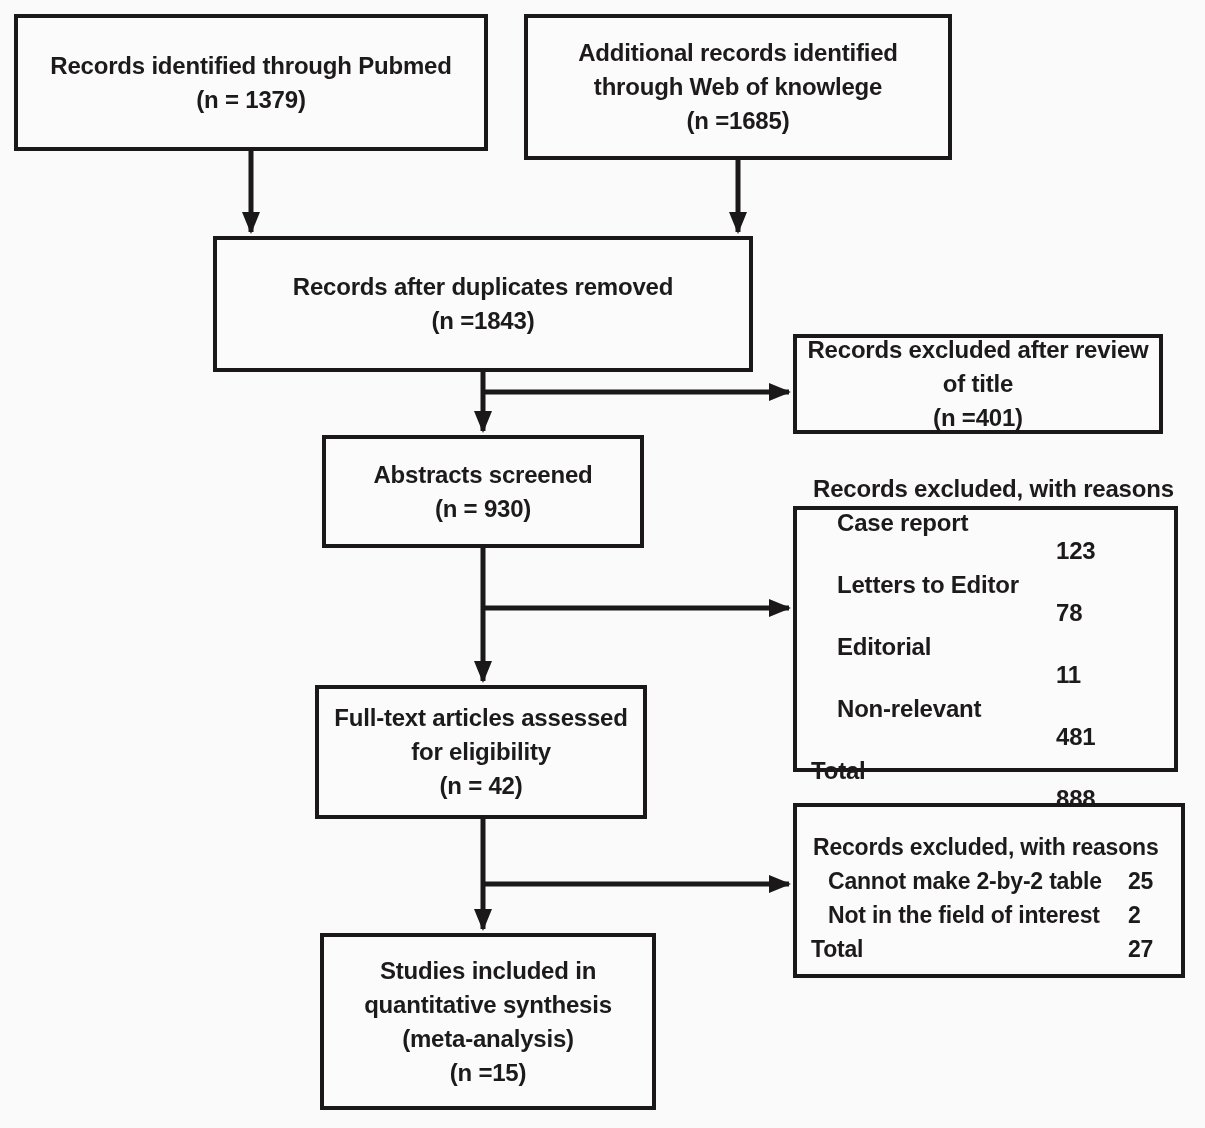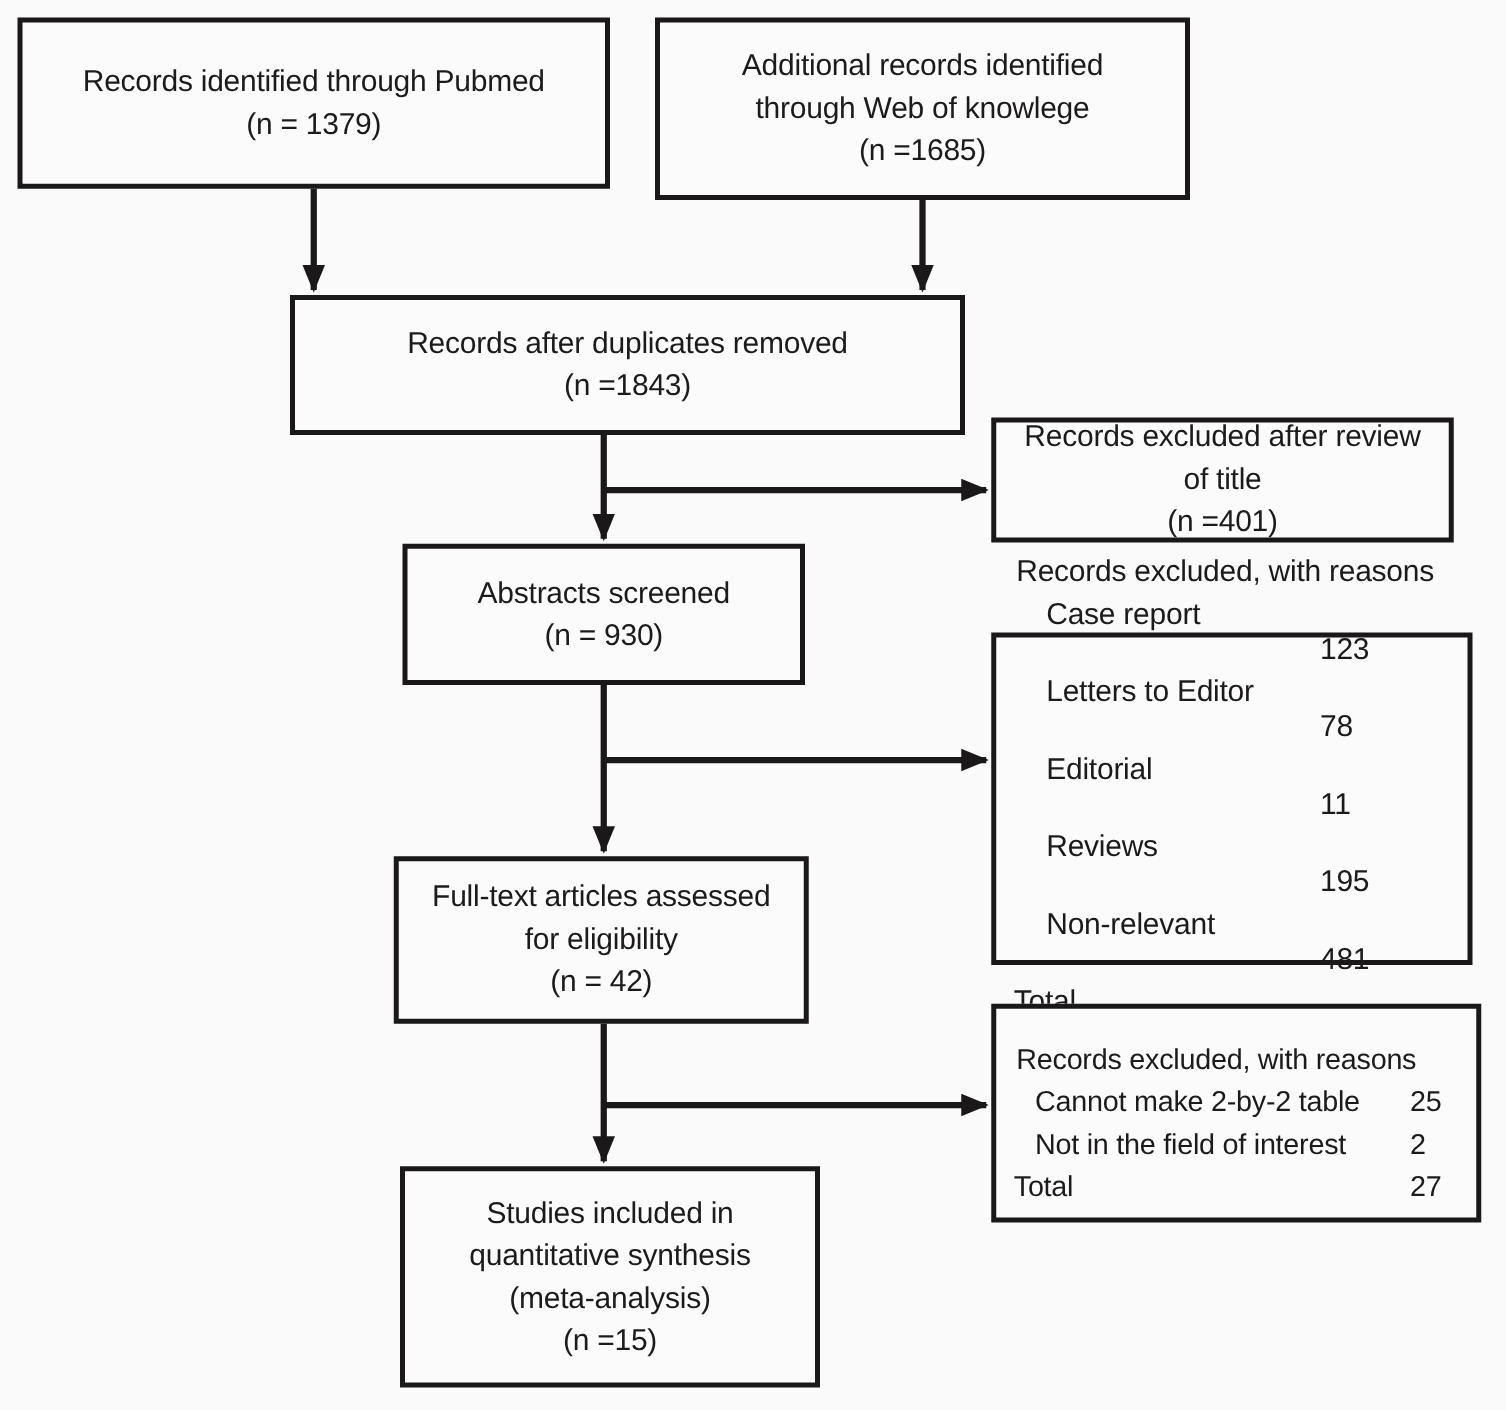--- a/index.html
+++ b/index.html
@@ -6,21 +6,21 @@
     margin: 0;
     padding: 0;
     background: #ffffff;
   }
   #stage {
     position: relative;
     width: 1205px;
     height: 1128px;
     background: #fbfafa;
     font-family: "Liberation Sans", sans-serif;
-    font-weight: 400;
+    font-weight: 700;
     color: #1c1a1a;
     overflow: hidden;
   }
   #arrow-layer {
     position: absolute;
     left: 0; top: 0;
     width: 1205px;
     height: 1128px;
     z-index: 1;
   }
@@ -36,21 +36,21 @@
     text-align: center;
     font-size: 24px;
     line-height: 34px;
     letter-spacing: -0.2px;
   }
   .fbox .line { white-space: nowrap; }
 
   
   #box-pubmed      { left: 14px;  top: 14px;  width: 474px; height: 137px; }
   #box-wok         { left: 524px; top: 14px;  width: 428px; height: 146px; justify-content: center; }
-  #box-duplicates  { left: 213px; top: 236px; width: 540px; height: 112px; margin-left: 19px; }
+  #box-duplicates  { left: 213px; top: 236px; width: 540px; height: 136px; }
   #box-title-excl  { left: 793px; top: 334px; width: 370px; height: 100px; }
   #box-abstracts   { left: 322px; top: 435px; width: 322px; height: 113px; }
   #box-fulltext    { left: 315px; top: 685px; width: 332px; height: 134px; }
   #box-included    { left: 320px; top: 933px; width: 336px; height: 177px; }
 
   
   .reasons {
     justify-content: center;
     text-align: left;
     padding: 10px 12px 0 14px;
@@ -123,24 +123,20 @@
     </div>
     <div class="reason-row">
       <span class="lbl">Letters to Editor</span>
       <span class="val">78</span>
     </div>
     <div class="reason-row">
       <span class="lbl">Editorial</span>
       <span class="val">11</span>
     </div>
     <div class="reason-row">
-      <span class="lbl">Reviews</span>
-      <span class="val">195</span>
-    </div>
-    <div class="reason-row">
       <span class="lbl">Non-relevant</span>
       <span class="val">481</span>
     </div>
     <div class="reason-row total">
       <span class="lbl">Total</span>
       <span class="val">888</span>
     </div>
   </div>
 
   <div id="box-fulltext" class="fbox">

